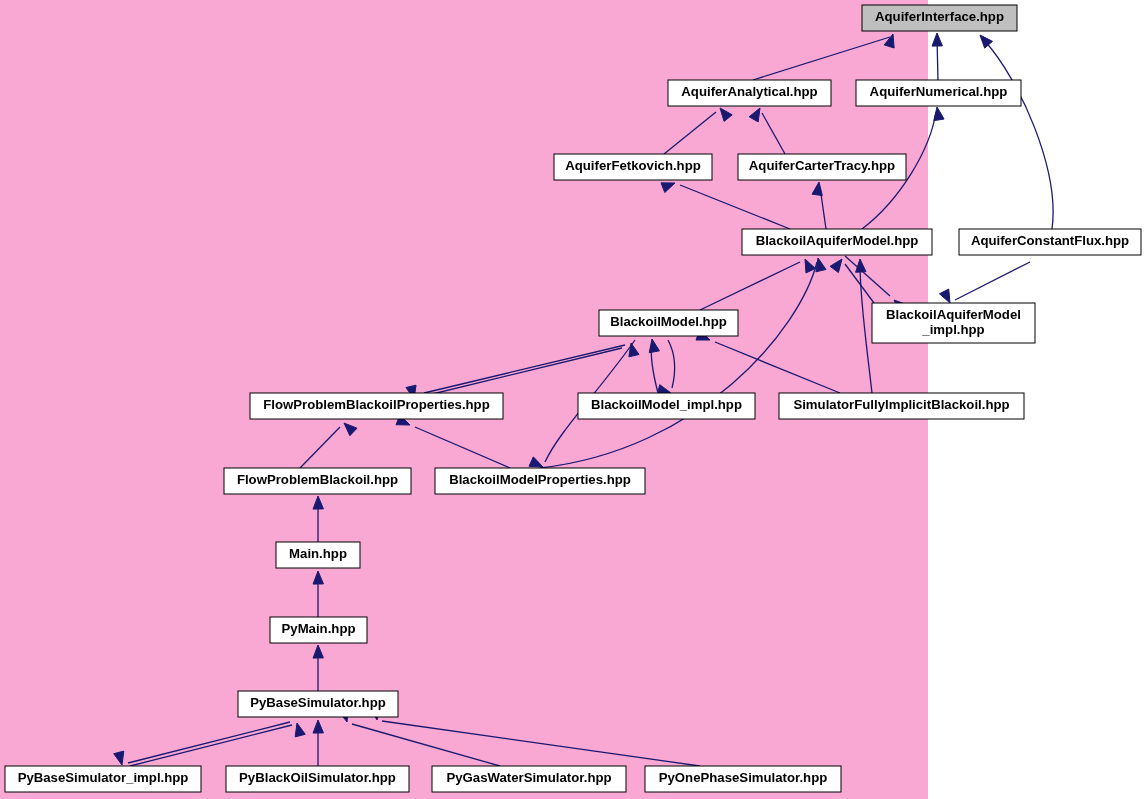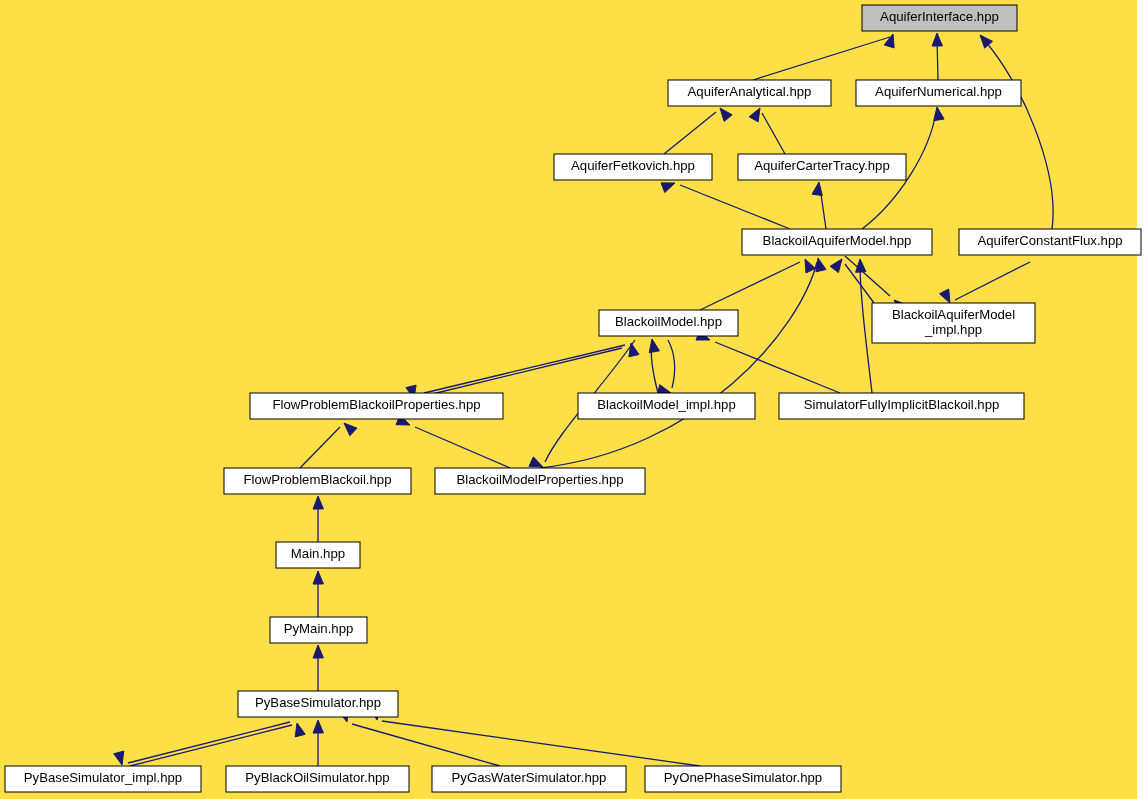--- a/index.html
+++ b/index.html
@@ -2,24 +2,25 @@
 <html><head>
 <meta charset="utf-8">
 <style>
   html, body {
     margin: 0;
     padding: 0;
     background: #ffffff;
   }
   #graph-root {
     position: relative;
-    width: 1137px;
+    width: 928px;
     height: 799px;
-    background: #fde047;
+    background: #f9a8d4;
     font-family: "Liberation Sans", sans-serif;
+    font-weight: bold;
   }
   svg.graph-canvas {
     position: absolute;
     left: 0;
     top: 0;
     width: 1147px;
     height: 799px;
     display: block;
   }
   .node-box {

